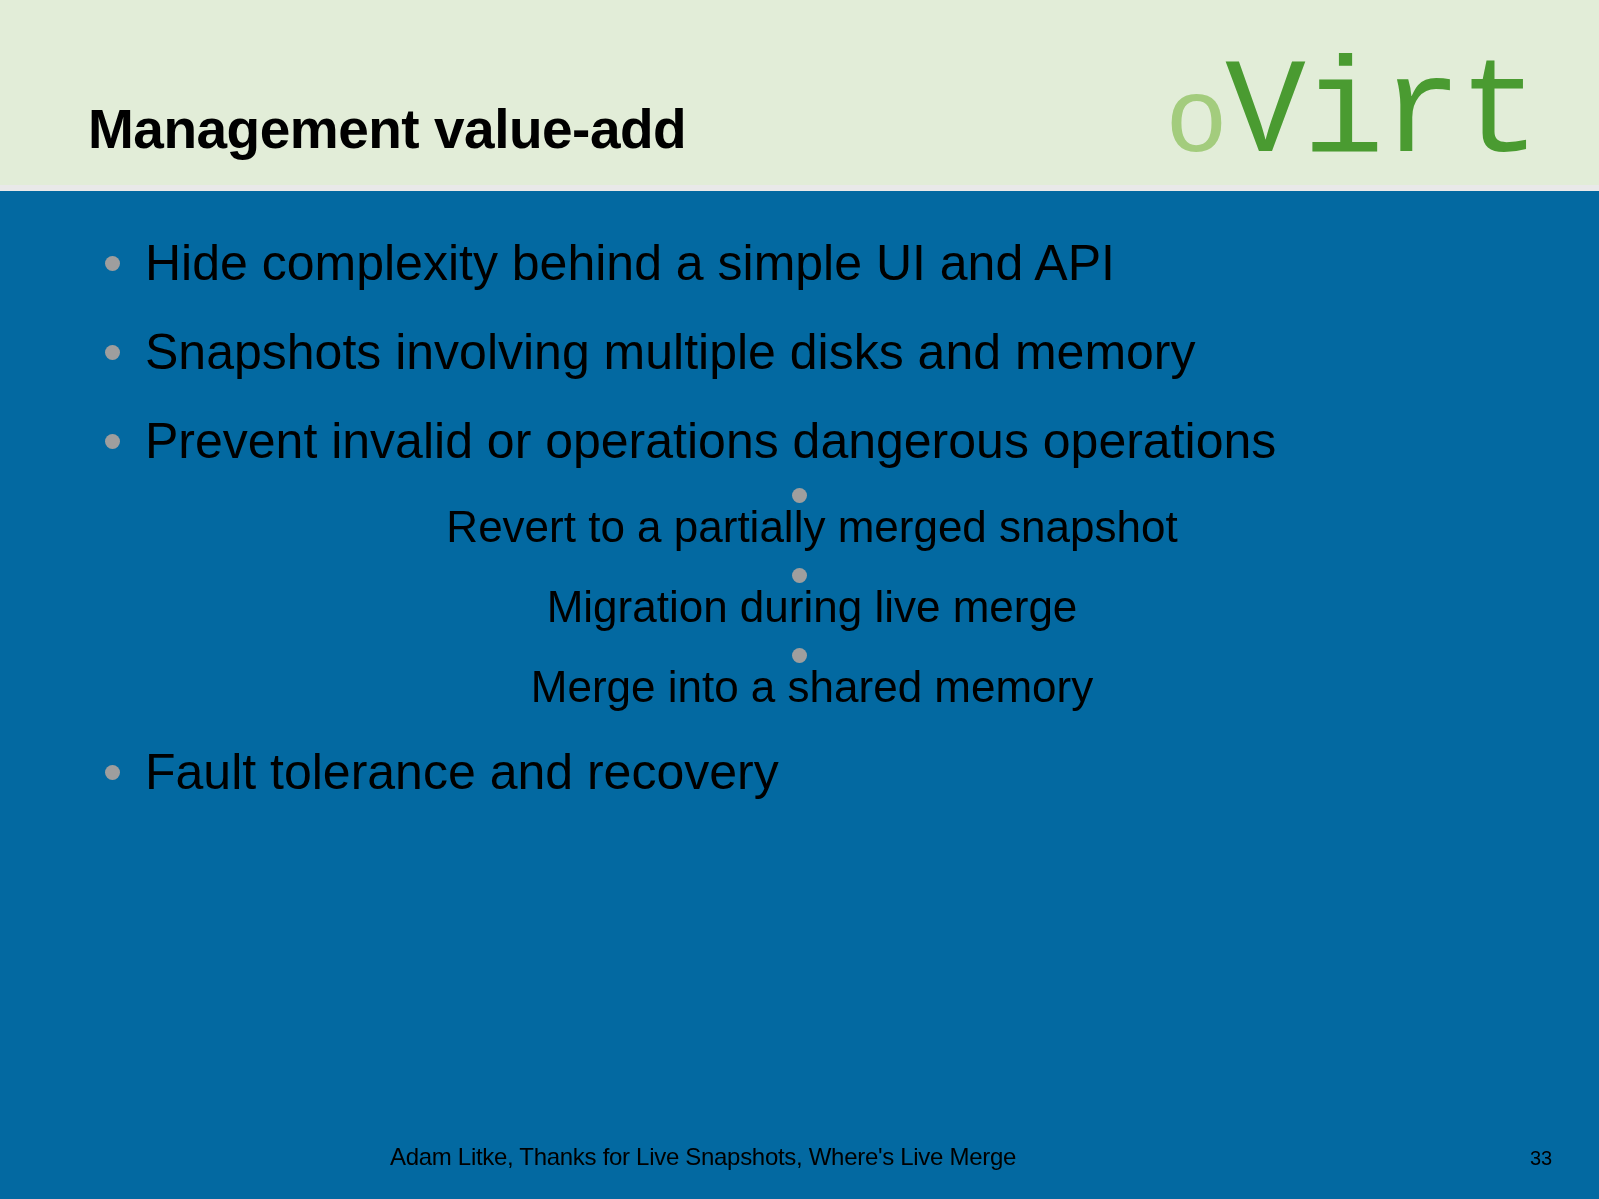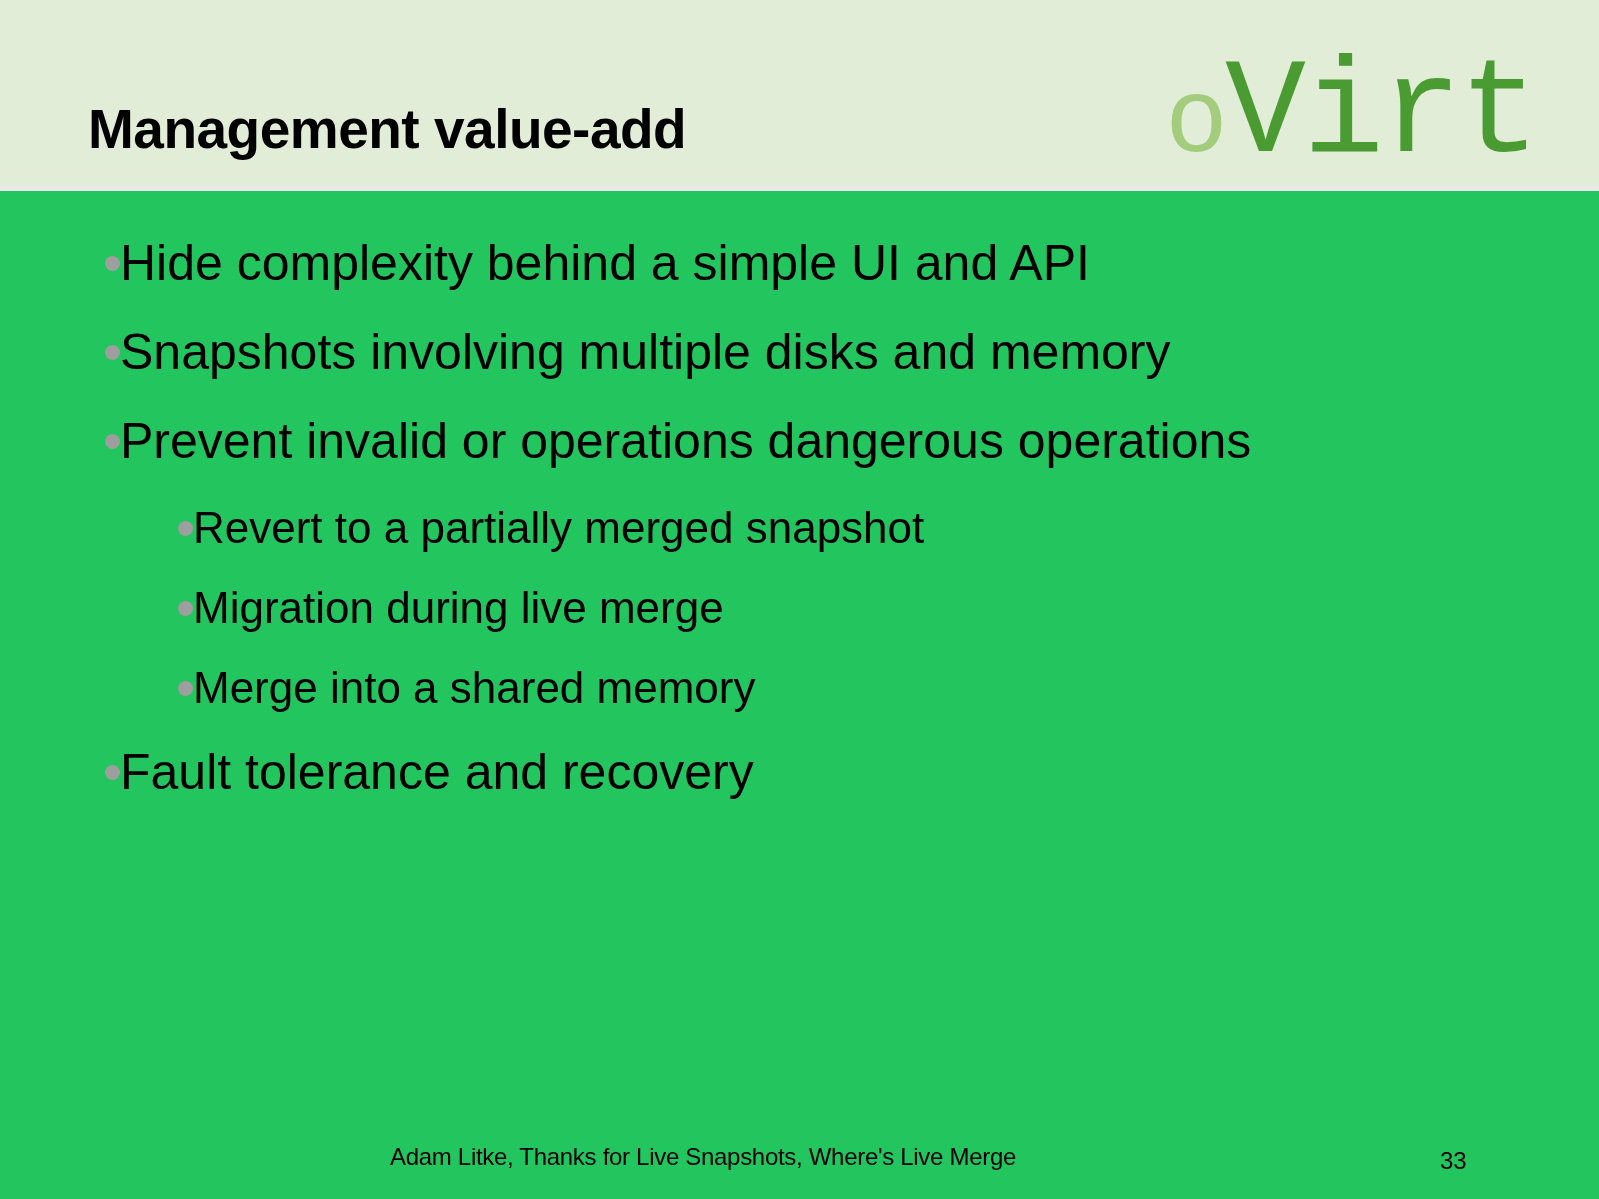--- a/index.html
+++ b/index.html
@@ -4,21 +4,21 @@
 <style>
   html, body {
     margin: 0;
     padding: 0;
     background: #ffffff;
   }
   .slide {
     position: relative;
     width: 1599px;
     height: 1199px;
-    background: #22c55e;
+    background: #0369a1;
     overflow: hidden;
     font-family: "Liberation Sans", sans-serif;
     color: #000000;
   }
   .header {
     position: absolute;
     top: 0; left: 0;
     width: 100%;
     height: 185px;
     background: #e2edd8;
@@ -56,49 +56,50 @@
     display: flex;
     align-items: center;
   }
   .item.l1 {
     height: 89px;
     padding-left: 105px;
     font-size: 50px;
   }
   .item.l2 {
     height: 80px;
-    padding-left: 178px;
     font-size: 44px;
+    flex-direction: column;
   }
   .item.l1 + .item.l2 { margin-top: 2px; }
   .dot {
     flex: 0 0 15px;
     width: 15px;
     height: 15px;
     border-radius: 50%;
     background: #9e9e9e;
   }
   .item .txt {
+    margin-left: 25px;
     white-space: nowrap;
     line-height: 1.1;
   }
   .footer {
     position: absolute;
     left: 390px;
     top: 1143px;
     font-size: 24px;
     font-weight: normal;
     letter-spacing: -0.3px;
     white-space: nowrap;
   }
   .pagenum {
     position: absolute;
-    left: 1440px;
+    left: 1530px;
     top: 1147px;
-    font-size: 24px;
+    font-size: 20px;
   }
 </style>
 </head>
 <body>
 
 <div class="slide">
 
   <div class="header" style="background: rgb(226, 237, 216); border-bottom-color: rgb(233, 233, 233);">
     <div class="title">Management value-add</div>
     <div class="logo">

